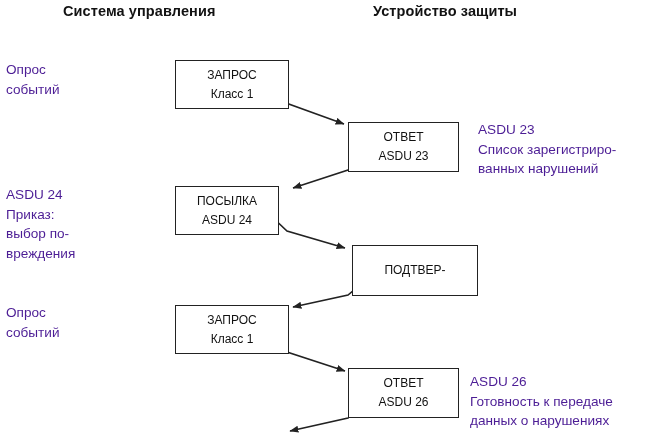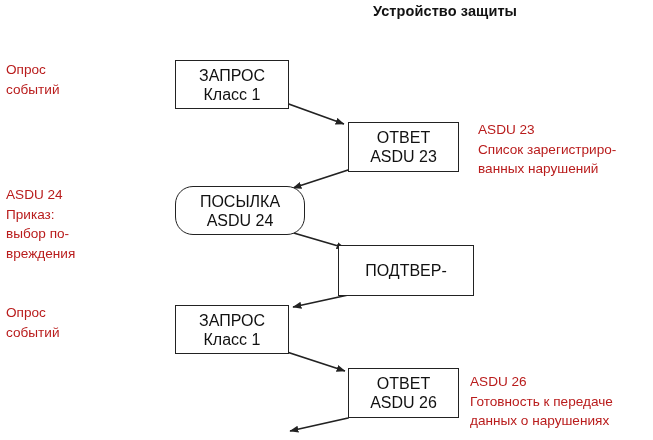--- a/index.html
+++ b/index.html
@@ -29,51 +29,52 @@
     color: #121212;
     white-space: nowrap;
   }
   #header-left  { left: 63px;  top: 3px; }
   #header-right { left: 373px; top: 3px; }
 
   .side-note {
     position: absolute;
     font-size: 13.6px;
     line-height: 19.5px;
-    color: #b91c1c;
+    color: #4c1d95;
     white-space: pre-line;
   }
   .node-box {
     position: absolute;
     box-sizing: border-box;
     border: 1.4px solid #222;
     background: #ffffff;
     display: flex;
     flex-direction: column;
     align-items: center;
     justify-content: center;
-    font-size: 16px;
+    font-size: 12px;
     line-height: 19px;
     color: #111;
     text-align: center;
   }
   .node-box .ln { display: block; white-space: nowrap; }
   svg.links {
     position: absolute;
     left: 0; top: 0;
     width: 653px;
     height: 440px;
     pointer-events: none;
   }
 </style>
 </head>
 <body>
 
 <div id="diagram-root">
 
+  <div class="col-header" id="header-left">Система управления</div>
 
   <div class="col-header" id="header-right">Устройство защиты</div>
 
   <svg class="links" viewBox="0 0 653 440" xmlns="http://www.w3.org/2000/svg">
     <defs>
       <marker id="arrowhead" markerWidth="9" markerHeight="7" refX="8.4" refY="3.5" orient="auto" markerUnits="userSpaceOnUse">
         <polygon points="0 0, 9 3.5, 0 7" fill="#222222"></polygon>
       </marker>
     </defs>
 
@@ -124,26 +125,26 @@
   <div class="node-box" style="left:175px; top:60px; width:114px; height:49px;">
     <span class="ln">ЗАПРОС</span>
     <span class="ln">Класс 1</span>
   </div>
 
   <div class="node-box" style="left:348px; top:122px; width:111px; height:50px;">
     <span class="ln">ОТВЕТ</span>
     <span class="ln">ASDU 23</span>
   </div>
 
-  <div class="node-box" style="left:175px; top:186px; width:130px; height:49px;border-radius:18px;">
+  <div class="node-box" style="left:175px; top:186px; width:104px; height:49px;">
     <span class="ln">ПОСЫЛКА</span>
     <span class="ln">ASDU 24</span>
   </div>
 
-  <div class="node-box" style="left:338px; top:245px; width:136px; height:51px;">
+  <div class="node-box" style="left:352px; top:245px; width:126px; height:51px;">
     <span class="ln">ПОДТВЕР-</span>
   </div>
 
   <div class="node-box" style="left:175px; top:305px; width:114px; height:49px;">
     <span class="ln">ЗАПРОС</span>
     <span class="ln">Класс 1</span>
   </div>
 
   <div class="node-box" style="left:348px; top:368px; width:111px; height:50px;">
     <span class="ln">ОТВЕТ</span>

